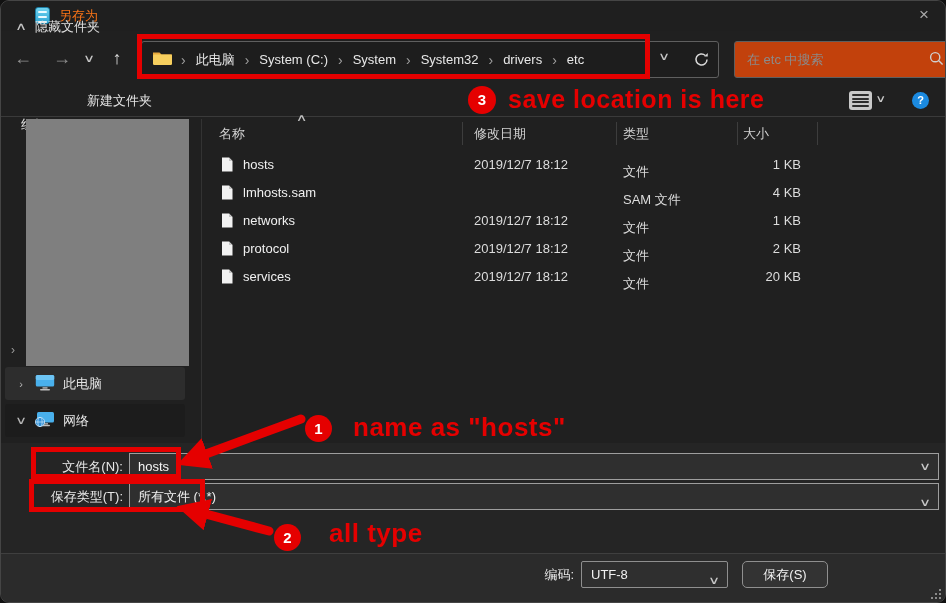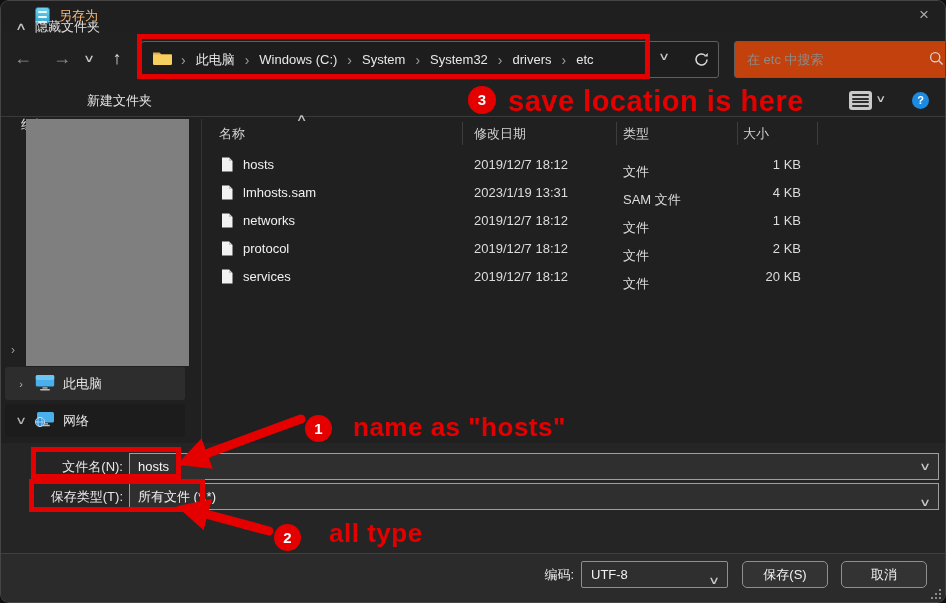--- a/index.html
+++ b/index.html
@@ -13,21 +13,21 @@
   body{font-family:"Liberation Sans","DejaVu Sans",sans-serif;}
   #window{position:relative;width:946px;height:603px;background:var(--bg);
     border:1px solid #454545;border-radius:9px;overflow:hidden;color:var(--txt);font-size:13px;}
   .abs{position:absolute;}
 
   
   #titlebar{left:0;top:0;width:100%;height:30px;background:#1f1f1f;}
   #app-icon{left:34px;top:6px;width:15px;height:17px;border-radius:3px;
     background:linear-gradient(#6fd3f0,#2fa6d4);border:1px solid #1d7ea6;}
   #app-icon i{display:block;height:2px;background:#eafaff;margin:3px 2px 0 2px;border-radius:1px;}
-  #title-text{left:58px;top:0;height:30px;line-height:30px;color:#fdba74;text-align:center;}
+  #title-text{left:58px;top:0;height:30px;line-height:30px;color:#f97316;text-align:center;}
   #close-btn{left:902px;top:0;width:42px;height:30px;text-align:center;line-height:28px;
     color:#a9a9a9;font-size:17px;cursor:pointer;}
 
   
   .navbtn{top:42px;width:32px;height:32px;text-align:center;line-height:30px;font-size:18px;}
   #nav-back{left:6px;color:#8f8f8f;}
   #nav-fwd{left:45px;color:#8f8f8f;}
   #nav-chev{left:74px;width:28px;color:#c5c5c5;font-size:11px;transform:scaleX(1.5);}
   #nav-up{left:100px;color:#dedede;}
 
@@ -106,21 +106,21 @@
 
   
   .redrect{border:5px solid var(--red);}
   #rect-address{left:136px;top:33px;width:513px;height:45px;}
   #rect-filename{left:30px;top:446px;width:150px;height:32px;}
   #rect-savetype{left:28px;top:478px;width:176px;height:33px;}
   .ann-circle{width:27px;height:27px;border-radius:50%;background:var(--red);color:#fff;
     font-weight:bold;font-size:15px;text-align:center;line-height:27px;}
   #circle-1{left:304px;top:414px;} #circle-2{left:273px;top:523px;} #circle-3{left:467px;top:85px;width:28px;height:28px;line-height:28px;}
   .ann-text{color:var(--red);font-weight:700;font-size:26px;white-space:nowrap;letter-spacing:0.5px;}
-  #text-1{left:352px;top:411px;} #text-2{left:328px;top:517px;} #text-3{left:507px;top:84px;font-size:29px;}
+  #text-1{left:352px;top:411px;} #text-2{left:328px;top:517px;} #text-3{left:507px;top:84px;font-size:25px;}
 </style>
 </head>
 <body>
 
 <div id="window">
 
   <div class="abs" id="titlebar">
     <div class="abs" id="app-icon">
         <i></i>
         <i></i>
@@ -138,21 +138,21 @@
   <div class="abs" id="addressbar">
     <span>
       <svg width="21" height="16" viewBox="0 0 21 16">
         <path d="M1 2.5 h6.5 l2 2 H20 v2 H1 z" fill="#e8aa3d"></path>
         <rect x="1" y="4.5" width="19" height="10.5" rx="1.2" fill="#f7cf5e"></rect>
       </svg>
     </span>
     <span class="sep">›</span>
     <span class="crumb">此电脑</span>
     <span class="sep">›</span>
-    <span class="crumb">Windows (C:)</span>
+    <span class="crumb">System (C:)</span>
     <span class="sep">›</span>
     <span class="crumb">System</span>
     <span class="sep">›</span>
     <span class="crumb">System32</span>
     <span class="sep">›</span>
     <span class="crumb">drivers</span>
     <span class="sep">›</span>
     <span class="crumb">etc</span>
   </div>
   <div class="abs" id="addr-chevron">∨</div>
@@ -238,21 +238,20 @@
     <span class="fdate">2019/12/7 18:12</span>
     <span class="ftype">文件</span>
     <span class="fsize">1 KB</span>
   </div>
   <div class="abs frow" style="top:178px">
     <span class="ficon"><svg width="12" height="15" viewBox="0 0 12 15">
           <path d="M1 0.5 h7 l3.5 3.5 v10.5 h-10.5 z" fill="#f2f2f2"></path>
           <path d="M8 0.5 l3.5 3.5 h-3.5 z" fill="#c4c4c4"></path>
         </svg></span>
     <span class="fname">lmhosts.sam</span>
-    <span class="fdate">2023/1/19 13:31</span>
     <span class="ftype">SAM 文件</span>
     <span class="fsize">4 KB</span>
   </div>
   <div class="abs frow" style="top:206px">
     <span class="ficon"><svg width="12" height="15" viewBox="0 0 12 15">
           <path d="M1 0.5 h7 l3.5 3.5 v10.5 h-10.5 z" fill="#f2f2f2"></path>
           <path d="M8 0.5 l3.5 3.5 h-3.5 z" fill="#c4c4c4"></path>
         </svg></span>
     <span class="fname">networks</span>
     <span class="fdate">2019/12/7 18:12</span>
@@ -296,21 +295,20 @@
   <div class="abs" id="hide-folders">
     <span class="chev">∧</span>
     <span>隐藏文件夹</span>
   </div>
   <div class="abs" id="encoding-label">编码:</div>
   <div class="abs" id="encoding-box">
     <span>UTF-8</span>
     <span class="box-chevron">∨</span>
   </div>
   <div class="abs btn" id="save-btn">保存(S)</div>
-  <div class="abs btn" id="cancel-btn">取消</div>
   <div class="abs" id="resize-grip">
     <b style="left:8px;top:0"></b>
       <b style="left:8px;top:4px"></b>
       <b style="left:4px;top:4px"></b>
     <b style="left:8px;top:8px"></b>
       <b style="left:4px;top:8px"></b>
       <b style="left:0;top:8px"></b>
   </div>
 
   <div class="abs redrect" id="rect-address"></div>

